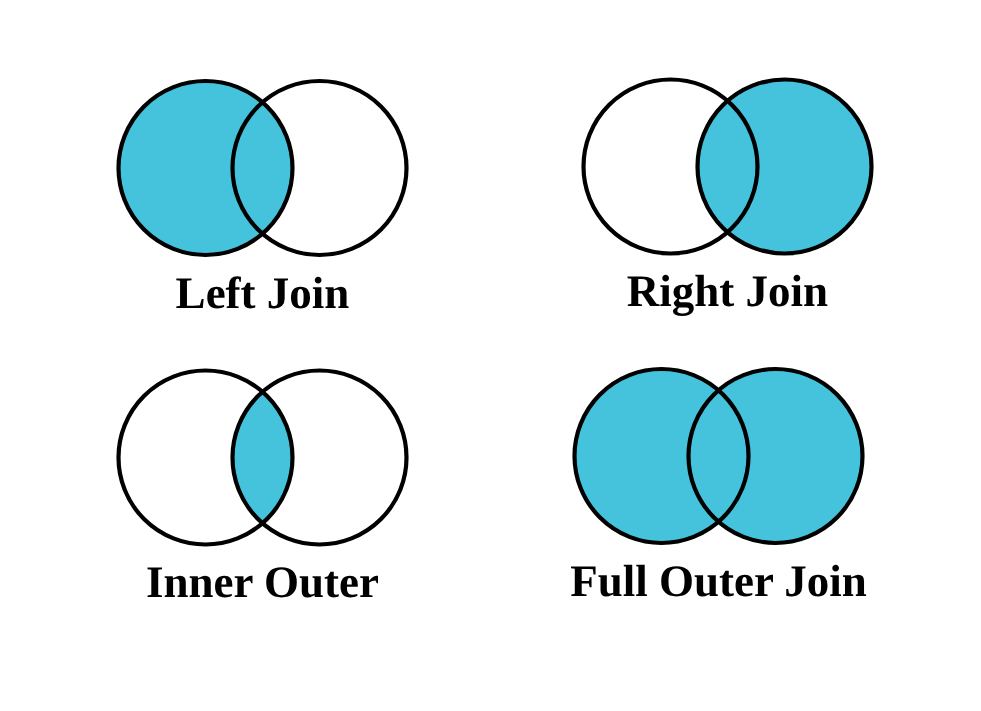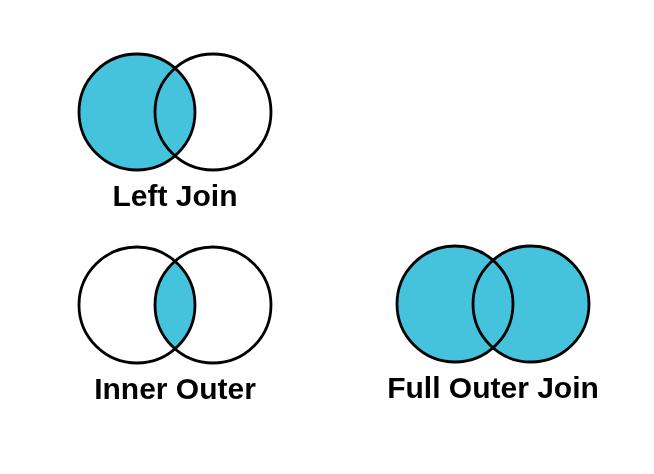--- a/index.html
+++ b/index.html
@@ -6,31 +6,31 @@
     margin: 0;
     padding: 0;
     background: #ffffff;
   }
   #canvas {
     position: relative;
     width: 654px;
     height: 454px;
     background: #ffffff;
     overflow: hidden;
-    font-family: Liberation Sans, sans-serif;
+    font-family: Liberation Serif, serif;
   }
   .panel {
     position: absolute;
     width: 310px;
     text-align: center;
   }
   .panel-top-left  { left: 20px;  top: 50px;  }
   .panel-top-right { left: 330px; top: 49px;  }
   .panel-bot-left  { left: 20px;  top: 243px; }
-  .panel-bot-right { left: 338px; top: 242px; }
+  .panel-bot-right { left: 324px; top: 242px; }
   .venn {
     display: block;
     width: 310px;
     height: 125px;
   }
   .panel-label {
     margin: 2px auto 0 auto;
     max-width: 212px;
     font-size: 30px;
     line-height: 37px;
@@ -46,20 +46,28 @@
 
   <div class="panel panel-top-left">
     <svg class="venn" viewBox="0 0 310 125">
         <circle cx="117" cy="62" r="58" fill="#45c2dc"></circle>
         <circle cx="117" cy="62" r="58" fill="none" stroke="#000000" stroke-width="2.8"></circle>
         <circle cx="193" cy="62" r="58" fill="none" stroke="#000000" stroke-width="2.8"></circle>
       </svg>
     <div class="panel-label">Left Join</div>
   </div>
 
+  <div class="panel panel-top-right">
+    <svg class="venn" viewBox="0 0 310 125">
+        <circle cx="193" cy="62" r="58" fill="#45c2dc"></circle>
+        <circle cx="117" cy="62" r="58" fill="none" stroke="#000000" stroke-width="2.8"></circle>
+        <circle cx="193" cy="62" r="58" fill="none" stroke="#000000" stroke-width="2.8"></circle>
+      </svg>
+    <div class="panel-label">Right Join</div>
+  </div>
 
   <div class="panel panel-bot-left">
     <svg class="venn" viewBox="0 0 310 125">
         <defs>
           <clipPath id="clip-inner-join">
             <circle cx="117" cy="62" r="58" fill="#000"></circle>
           </clipPath>
         </defs>
         <circle cx="193" cy="62" r="58" fill="#45c2dc" clip-path="url(#clip-inner-join)"></circle>
         <circle cx="117" cy="62" r="58" fill="none" stroke="#000000" stroke-width="2.8"></circle>

